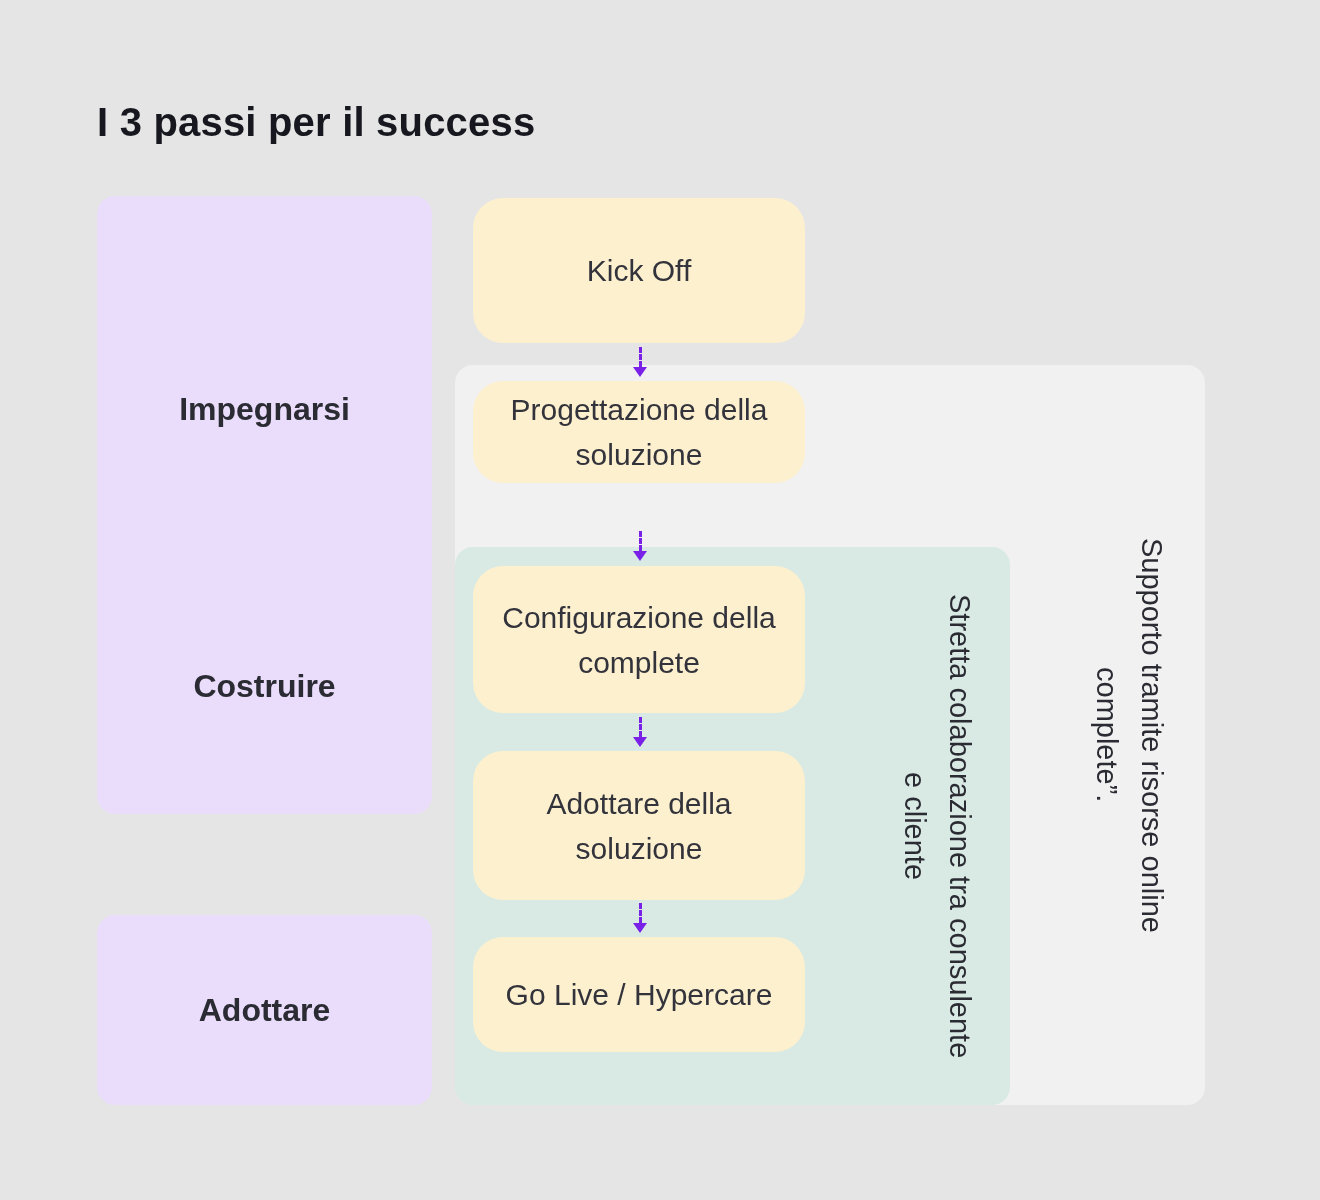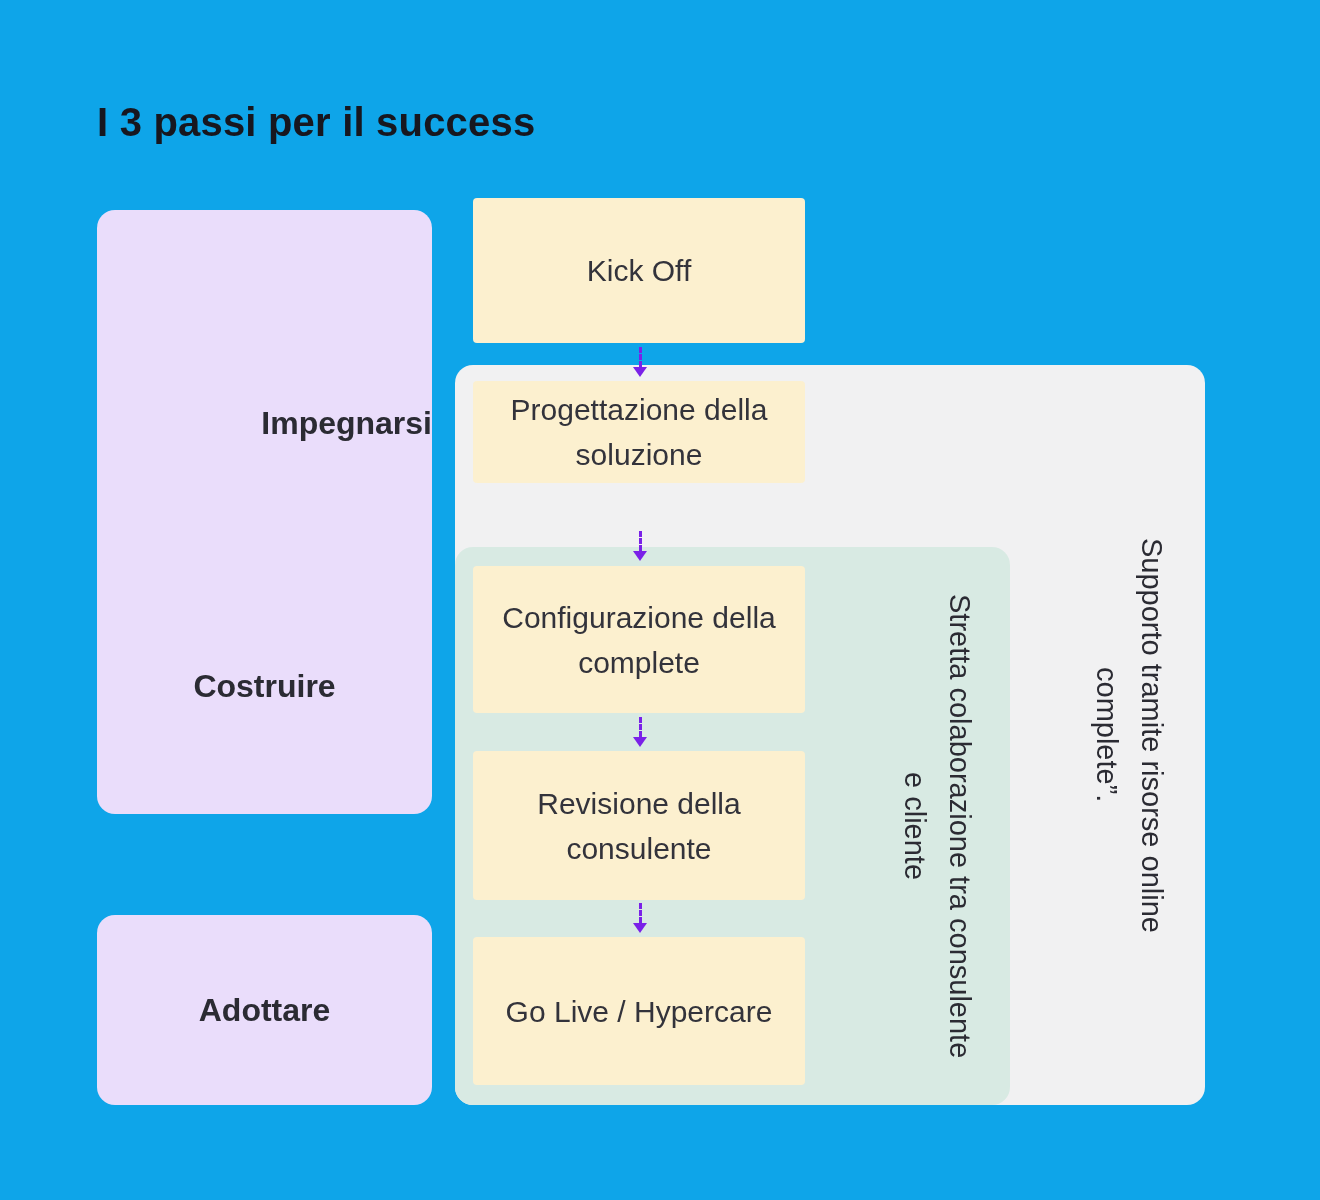--- a/index.html
+++ b/index.html
@@ -5,21 +5,21 @@
   html, body {
     margin: 0;
     padding: 0;
     background: #ffffff;
     font-family: "Liberation Sans", "DejaVu Sans", sans-serif;
   }
   .canvas {
     position: relative;
     width: 1320px;
     height: 1200px;
-    background: #0ea5e9;
+    background: #e5e5e5;
     overflow: hidden;
   }
   .page-title {
     position: absolute;
     left: 97px;
     top: 100px;
     font-size: 40px;
     font-weight: 600;
     color: #17171f;
     letter-spacing: 0.2px;
@@ -32,21 +32,21 @@
     border-radius: 18px;
     display: flex;
     align-items: center;
     justify-content: center;
   }
   .stage-box .stage-label {
     font-size: 32px;
     font-weight: 600;
     color: #2b2b33;
   }
-  #stage-impegnarsi { top: 210px; height: 426px; justify-content: flex-end; }
+  #stage-impegnarsi { top: 196px; height: 426px; }
   #stage-costruire  { top: 558px; height: 256px; }
   #stage-adottare   { top: 915px; height: 190px; }
 
   .panel {
     position: absolute;
     border-radius: 18px;
   }
   .panel-support {
     left: 455px;
     top: 365px;
@@ -81,38 +81,38 @@
     top: 512px;
     height: 446px;
     width: 100px;
   }
 
   .step-box {
     position: absolute;
     left: 473px;
     width: 332px;
     background: #fcf0cf;
-    border-radius: 4px;
+    border-radius: 30px;
     display: flex;
     align-items: center;
     justify-content: center;
     box-sizing: border-box;
     padding: 10px 20px;
   }
   .step-box .step-label {
     font-size: 30px;
     line-height: 1.5;
     color: #33333b;
     text-align: center;
   }
   #step-kickoff        { top: 198px; height: 145px; }
   #step-progettazione  { top: 381px; height: 102px; }
   #step-configurazione { top: 566px; height: 147px; }
   #step-revisione      { top: 751px; height: 149px; }
-  #step-golive         { top: 937px; height: 148px; }
+  #step-golive         { top: 937px; height: 115px; }
 
   .arrow {
     position: absolute;
     left: 632px;
     width: 16px;
     height: 32px;
     display: flex;
     flex-direction: column;
     align-items: center;
   }
@@ -159,21 +159,21 @@
   <div class="step-box" id="step-kickoff">
     <span class="step-label">Kick Off</span>
   </div>
   <div class="step-box" id="step-progettazione">
     <span class="step-label">Progettazione della soluzione</span>
   </div>
   <div class="step-box" id="step-configurazione">
     <span class="step-label">Configurazione della complete</span>
   </div>
   <div class="step-box" id="step-revisione">
-    <span class="step-label">Revisione della consulente</span>
+    <span class="step-label">Adottare della soluzione</span>
   </div>
   <div class="step-box" id="step-golive">
     <span class="step-label">Go Live / Hypercare</span>
   </div>
 
   <div class="arrow" id="arrow-1">
     <div class="arrow-shaft"></div>
     <div class="arrow-head"></div>
   </div>
   <div class="arrow" id="arrow-2">

